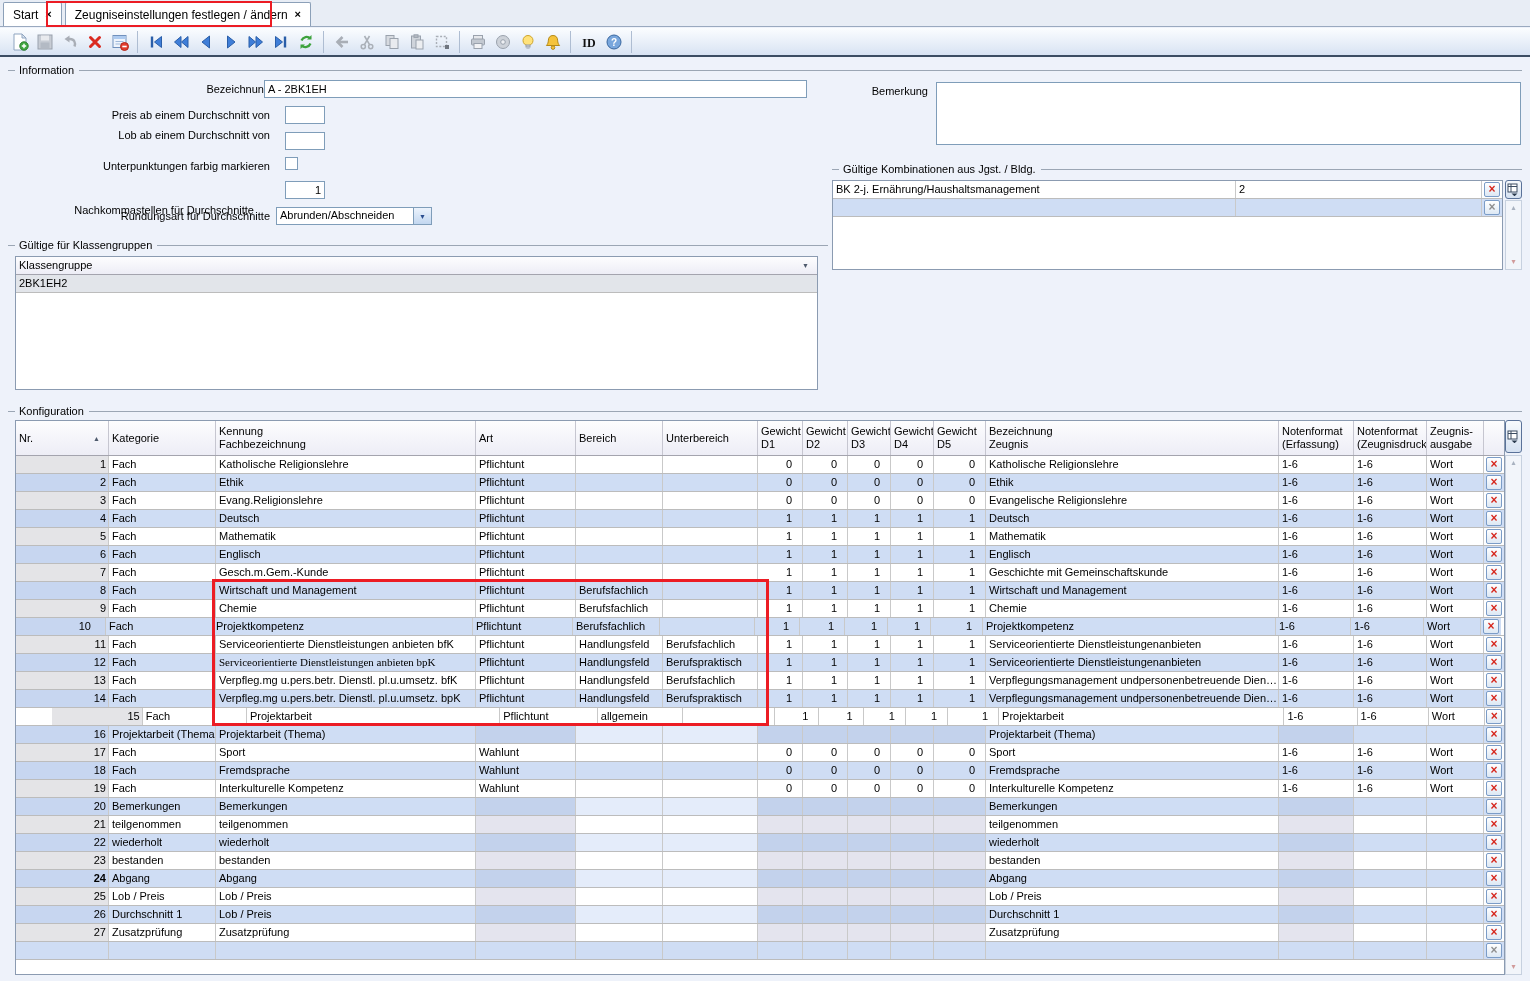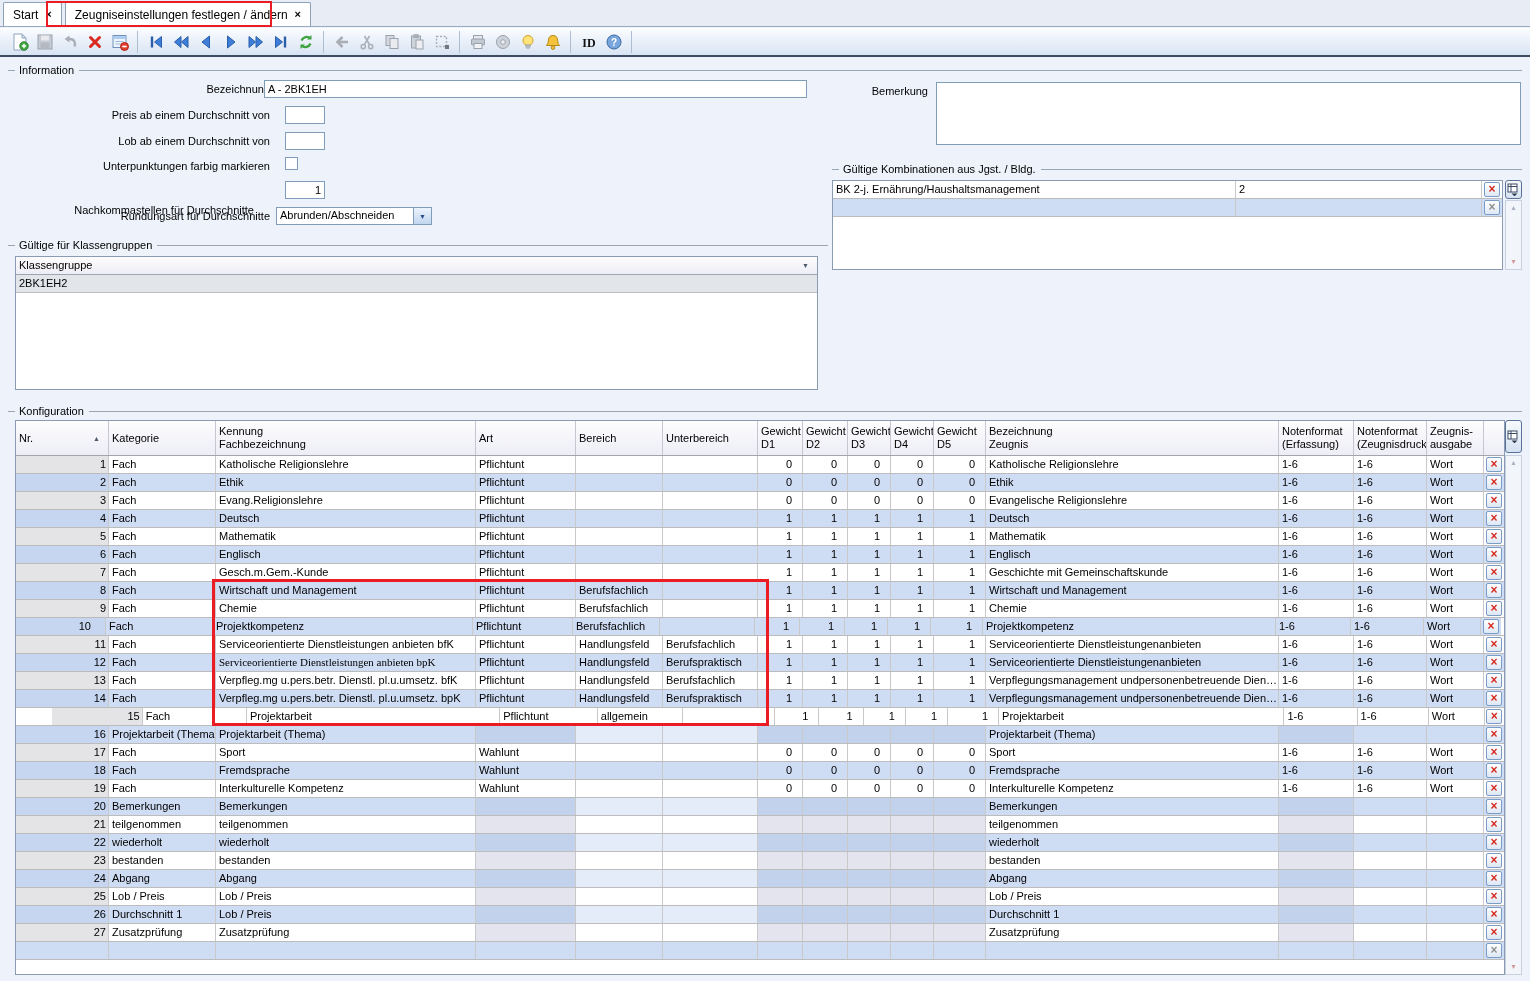--- a/index.html
+++ b/index.html
@@ -247,21 +247,21 @@
       <span>Information</span>
       <span class="post"></span>
   </div>
 
   <div class="flabel" style="left:40px;top:83px;width:230px;">Bezeichnung</div>
   <input class="tinput" style="left: 264px; top: 80px; width: 543px; height: 18px;" value="A - 2BK1EH">
 
   <div class="flabel" style="left:40px;top:109px;width:230px;">Preis ab einem Durchschnitt von</div>
   <input class="tinput" style="left: 285px; top: 106px; width: 40px; height: 18px;" value="">
 
-  <div class="flabel" style="left:40px;top:135px;width:230px;">Lob ab einem Durchschnitt von</div>
+  <div class="flabel" style="left:40px;top:129px;width:230px;">Lob ab einem Durchschnitt von</div>
   <input class="tinput" style="left: 285px; top: 132px; width: 40px; height: 18px;" value="">
 
   <div class="flabel" style="left:40px;top:160px;width:230px;">Unterpunktungen farbig markieren</div>
   <span class="chk" style="left:285px;top:157px;"></span>
 
   <div class="flabel" style="left:24px;top:184px;width:230px;margin-top:20px;">Nachkommastellen für Durchschnitte</div>
   <input class="tinput num" style="left: 285px; top: 181px; width: 40px; height: 18px;" value="1">
 
   <div class="flabel" style="left:40px;top:210px;width:230px;">Rundungsart für Durchschnitte</div>
   <div class="combo" style="left:276px;top:207px;width:156px;height:18px;">
@@ -893,21 +893,21 @@
         <div class="gcell" style="width: 52px; background: rgb(228, 228, 238); text-align: right; padding-right: 10px;"></div>
         <div class="gcell" style="width: 293px; background: rgb(255, 255, 255);">bestanden</div>
         <div class="gcell" style="width: 75px; background: rgb(228, 228, 238);"></div>
         <div class="gcell" style="width: 73px; background: rgb(255, 255, 255);"></div>
         <div class="gcell" style="width: 57px; background: rgb(255, 255, 255);"></div>
         <div class="gcell xcell" style="width: 20px; background: rgb(255, 255, 255);">
           <div class="xbtn">×</div>
         </div>
       </div>
       <div class="grow">
-        <div class="gcell" style="width: 93px; background: rgb(199, 214, 240); text-align: right; padding-right: 2px;">24</div>
+        <div class="gcell" style="width: 93px; background: rgb(199, 214, 240); text-align: right; padding-right: 2px; font-weight: bold;">24</div>
         <div class="gcell" style="width: 107px; background: rgb(207, 221, 244);">Abgang</div>
         <div class="gcell" style="width: 260px; background: rgb(207, 221, 244);">Abgang</div>
         <div class="gcell" style="width: 100px; background: rgb(195, 210, 236);"></div>
         <div class="gcell" style="width: 87px; background: rgb(228, 236, 250);"></div>
         <div class="gcell" style="width: 95px; background: rgb(228, 236, 250);"></div>
         <div class="gcell" style="width: 45px; background: rgb(195, 210, 236); text-align: right; padding-right: 10px;"></div>
         <div class="gcell" style="width: 45px; background: rgb(195, 210, 236); text-align: right; padding-right: 10px;"></div>
         <div class="gcell" style="width: 43px; background: rgb(195, 210, 236); text-align: right; padding-right: 10px;"></div>
         <div class="gcell" style="width: 43px; background: rgb(195, 210, 236); text-align: right; padding-right: 10px;"></div>
         <div class="gcell" style="width: 52px; background: rgb(195, 210, 236); text-align: right; padding-right: 10px;"></div>

